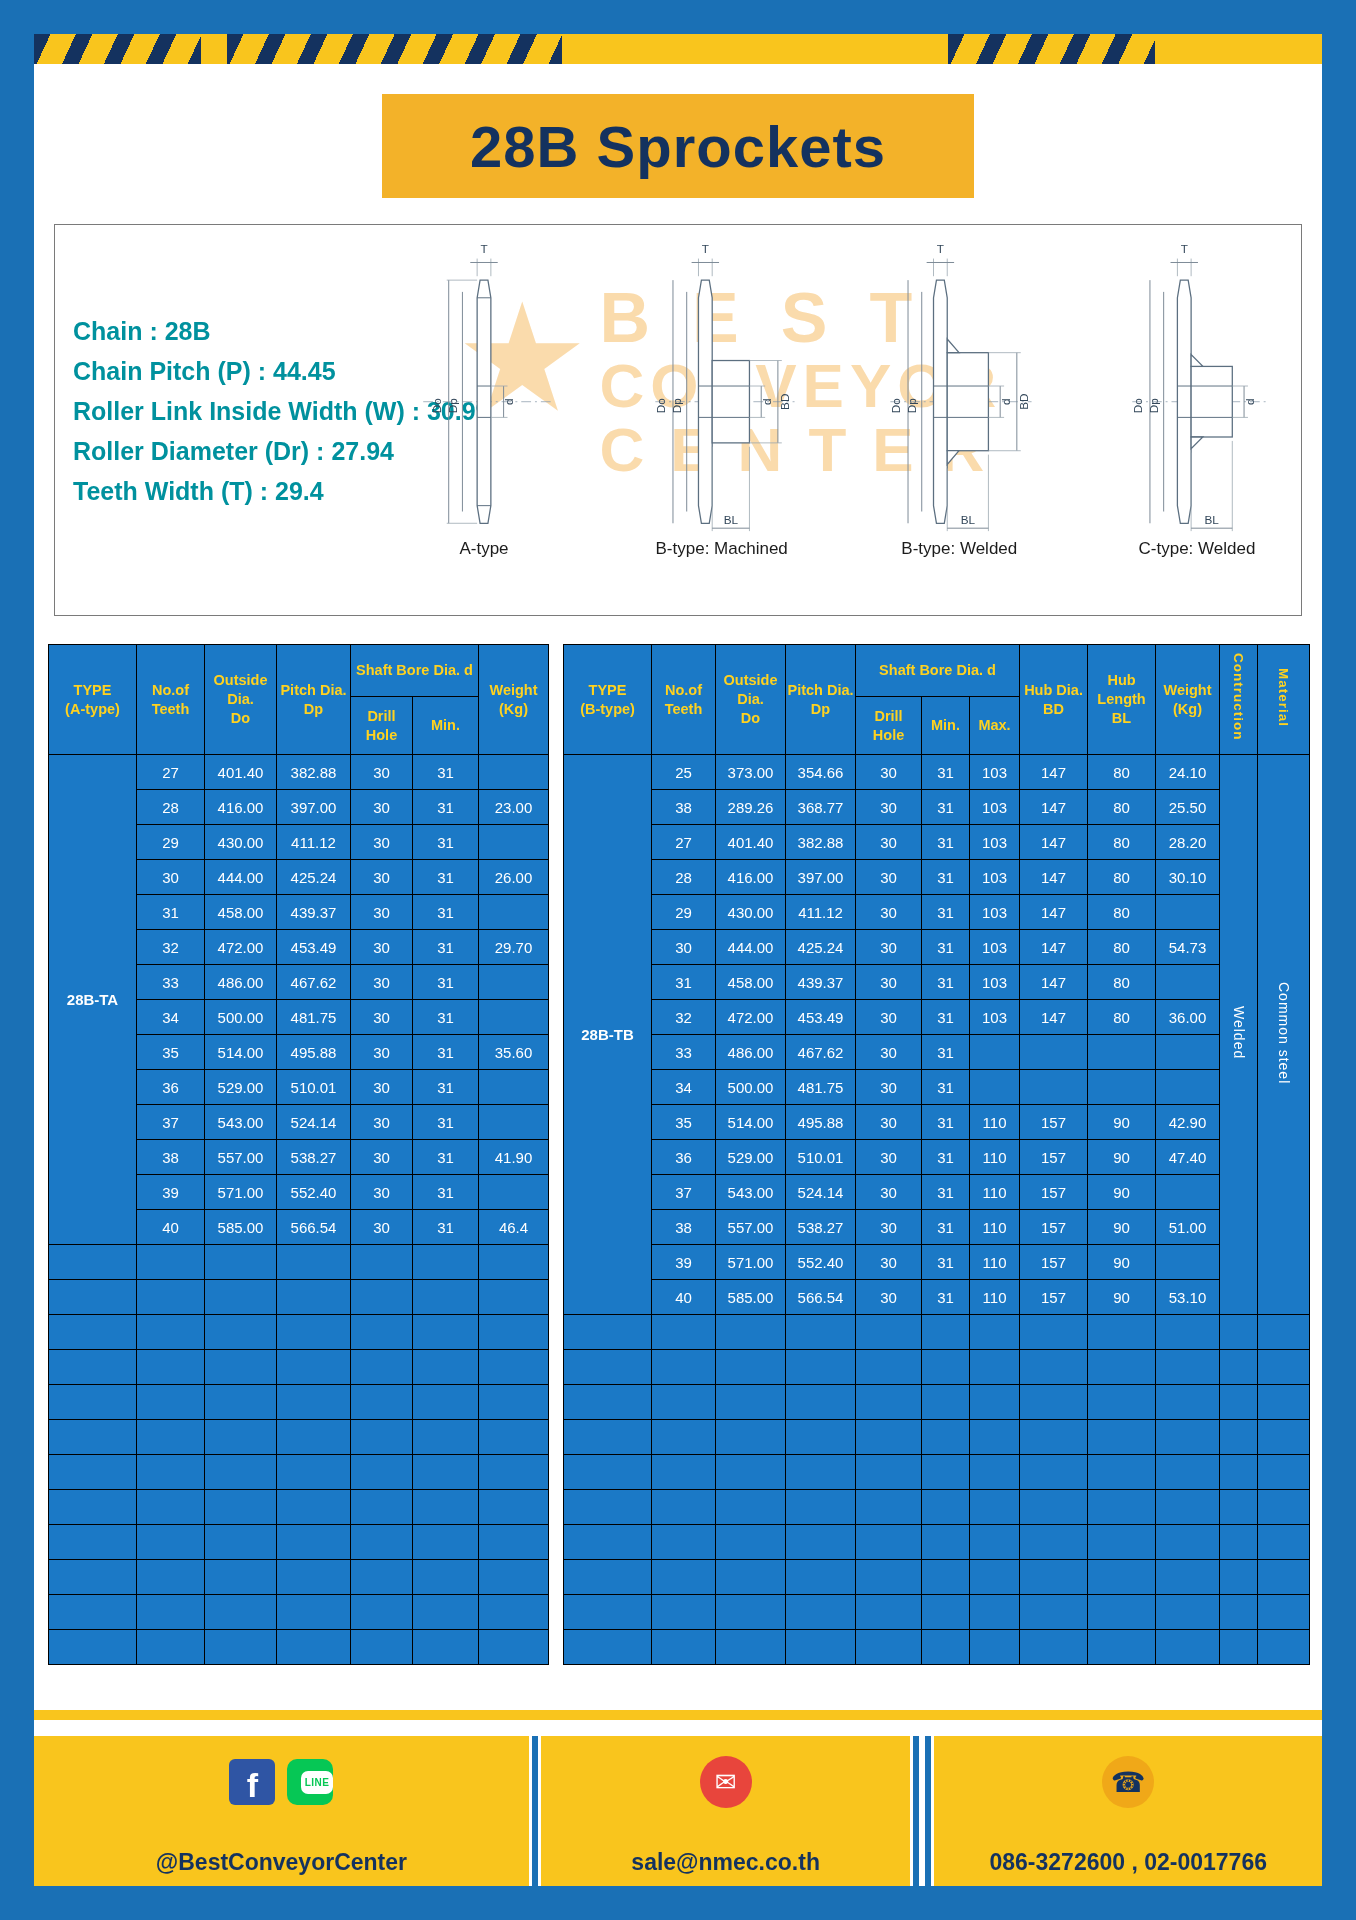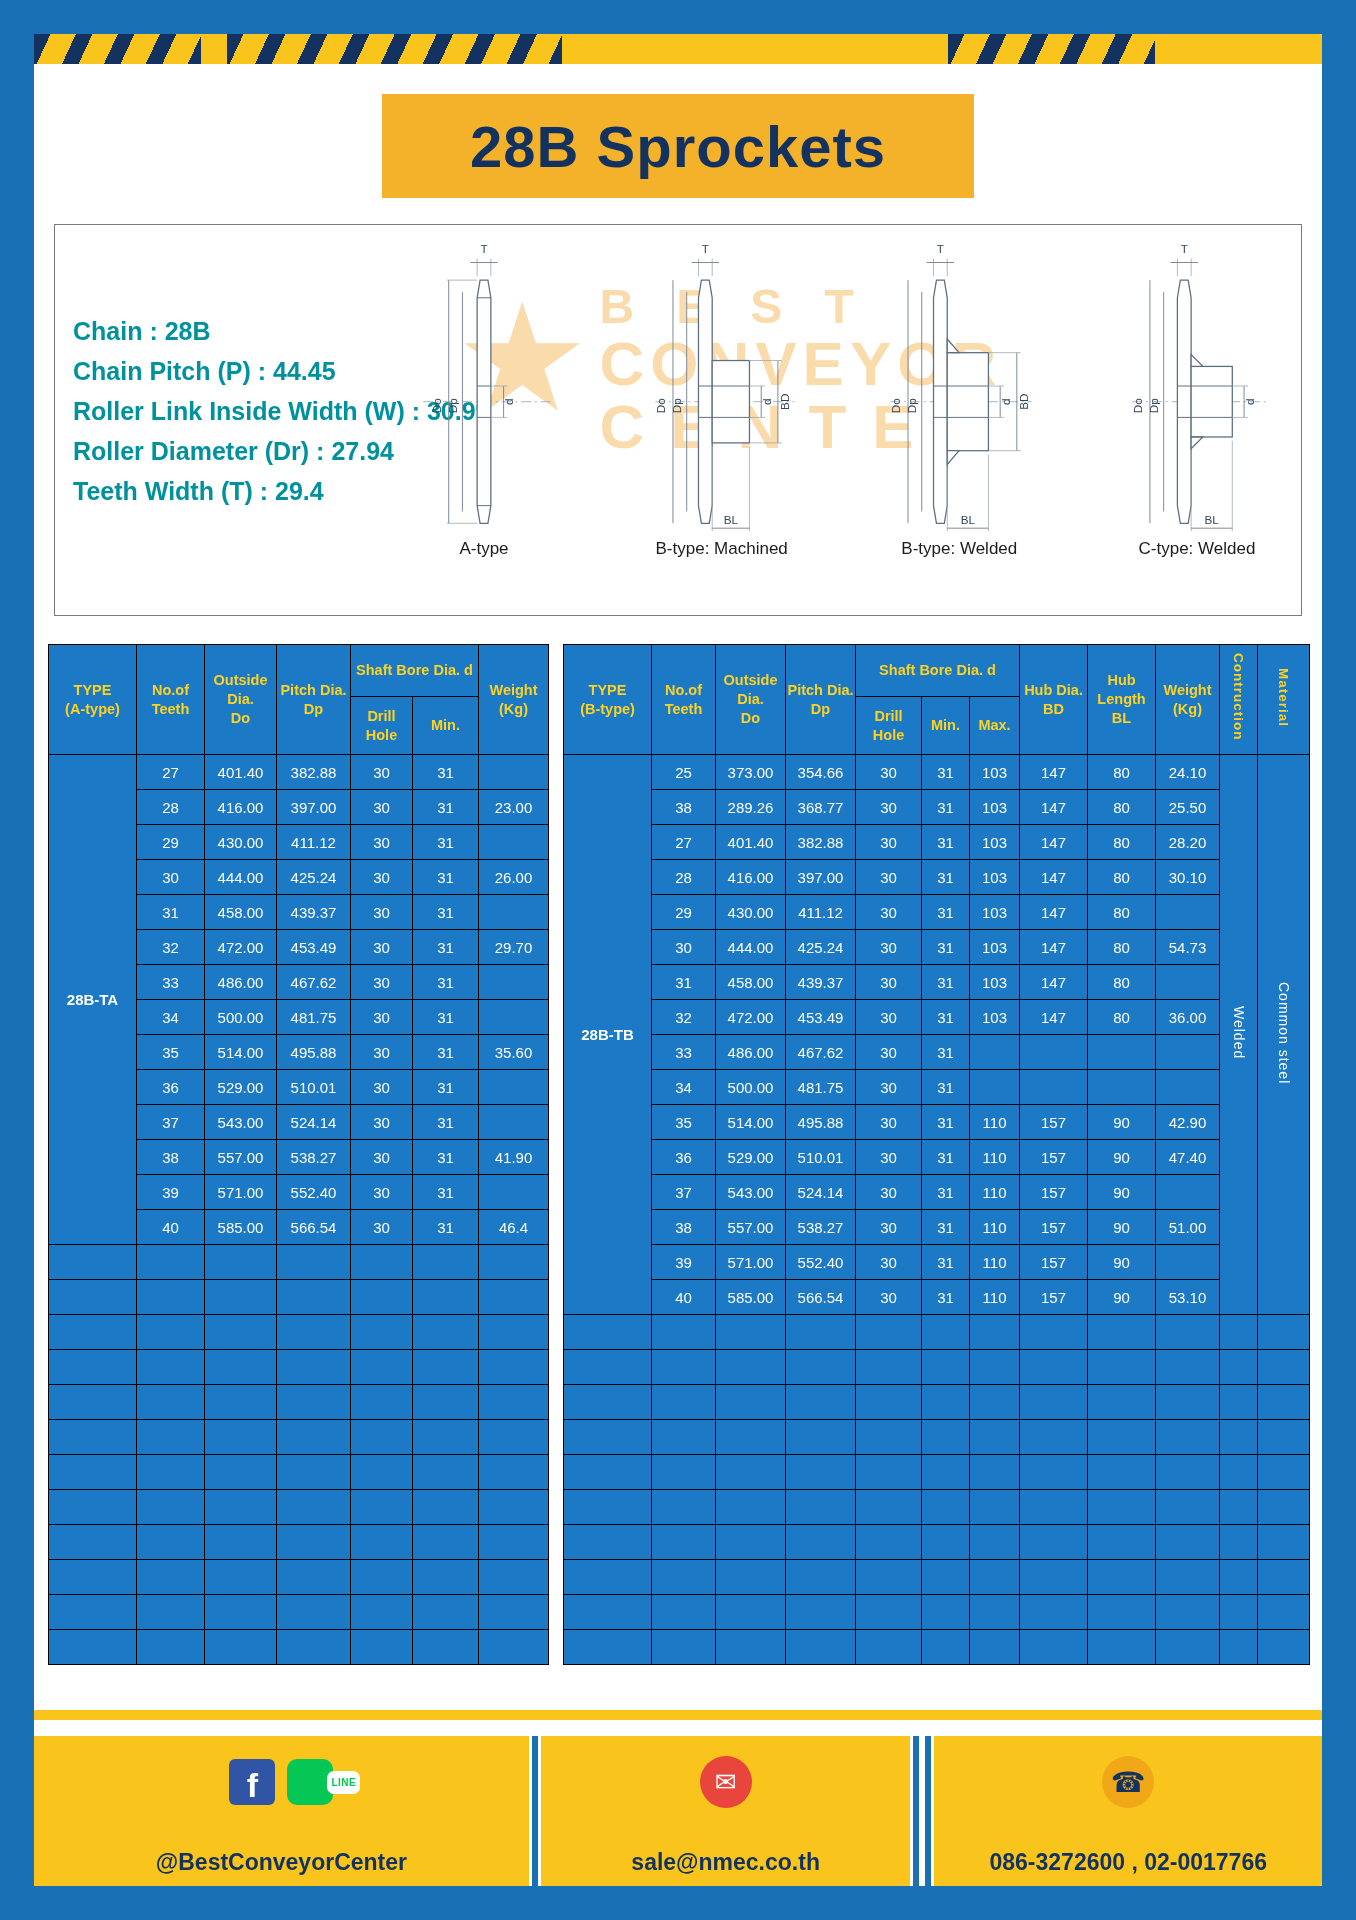--- a/index.html
+++ b/index.html
@@ -17,21 +17,21 @@
 
   
   .title-banner { width:592px; height:104px; margin:30px auto 0; background:#f3b229; display:flex; align-items:center; justify-content:center; flex:0 0 auto; }
   .title-banner h1 { font-size:58px; font-weight:bold; color:#14325f; letter-spacing:1px; }
 
   
   .diagram-panel { position:relative; margin:26px 20px 0; height:392px; border:1px solid #7a7a7a; background:#fff; display:flex; flex:0 0 auto; overflow:hidden; }
   .watermark { position:absolute; left:400px; top:58px; z-index:0; opacity:.55; display:flex; align-items:flex-start; }
   .wm-star { font-size:150px; line-height:1; color:#f6be6a; margin-right:10px; }
   .wm-text { color:#f6be6a; font-weight:bold; line-height:1.02; }
-  .wm-text .wm1 { font-size:48px; letter-spacing:42px; }
+  .wm-text .wm1 { font-size:70px; letter-spacing:42px; }
   .wm-text .wm2 { font-size:62px; letter-spacing:6px; }
   .wm-text .wm3 { font-size:62px; letter-spacing:26px; }
   .specs { position:relative; z-index:1; width:345px; padding:92px 0 0 18px; flex:0 0 auto; }
   .spec-line { color:#00919e; font-size:25px; font-weight:bold; margin-bottom:11px; white-space:nowrap; }
   .figures { position:relative; z-index:1; flex:1; display:flex; justify-content:space-between; padding:12px 20px 6px 0; }
   .figures figure { display:flex; flex-direction:column; align-items:center; width:168px; }
   .figures figcaption { font-size:17px; color:#1c1c1c; margin-top:2px; white-space:nowrap; }
   .shape { fill:#ffffff; stroke:#5c6f80; stroke-width:1.3; }
   .thin  { stroke:#5c6f80; stroke-width:1; }
   .dim   { stroke:#7b8894; stroke-width:1; }
@@ -57,21 +57,21 @@
   
   .footer-area { margin-top:auto; flex:0 0 auto; }
   .thin-strip { height:10px; width:100%; background:#f9c51d; margin-bottom:16px; }
   .footer-bar { height:150px; width:100%; background:#f9c51d; display:flex; }
   .f-sec { display:flex; flex-direction:column; align-items:center; justify-content:space-between; padding:14px 6px 10px; }
   .f-sec-1 { flex:27 1 0; } .f-sec-2 { flex:20 1 0; } .f-sec-3 { flex:32 1 0; } .f-sec-4 { flex:21 1 0; }
   .f-div { width:12px; background:#1a70b5; border-left:3px solid #fff; border-right:3px solid #fff; flex:0 0 auto; }
   .f-icons { display:flex; align-items:center; gap:12px; height:64px; }
   .f-text { font-size:23px; font-weight:bold; color:#14325f; white-space:nowrap; }
   .fb-icon { width:46px; height:46px; border-radius:6px; background:#2f55a4; color:#fff; font-size:34px; font-weight:bold; display:flex; align-items:flex-end; justify-content:center; line-height:1.15; }
-  .line-icon { width:46px; height:46px; border-radius:10px; background:#06c755; display:flex; align-items:center; justify-content:flex-start;padding-left:40px; }
+  .line-icon { width:46px; height:46px; border-radius:10px; background:#06c755; display:flex; align-items:center; justify-content:flex-end; }
   .line-bubble { background:#fff; color:#06c755; font-size:10px; font-weight:bold; border-radius:7px; padding:6px 4px; letter-spacing:0.5px; }
   .mail-icon { width:52px; height:52px; border-radius:50%; background:#e8453c; color:#fff; font-size:26px; display:flex; align-items:center; justify-content:center; }
   .phone-icon { width:52px; height:52px; border-radius:50%; background:#f0a818; color:#14325f; font-size:28px; display:flex; align-items:center; justify-content:center; }
 </style>
 </head>
 <body>
 
 <div class="page">
   <div class="content">
 

